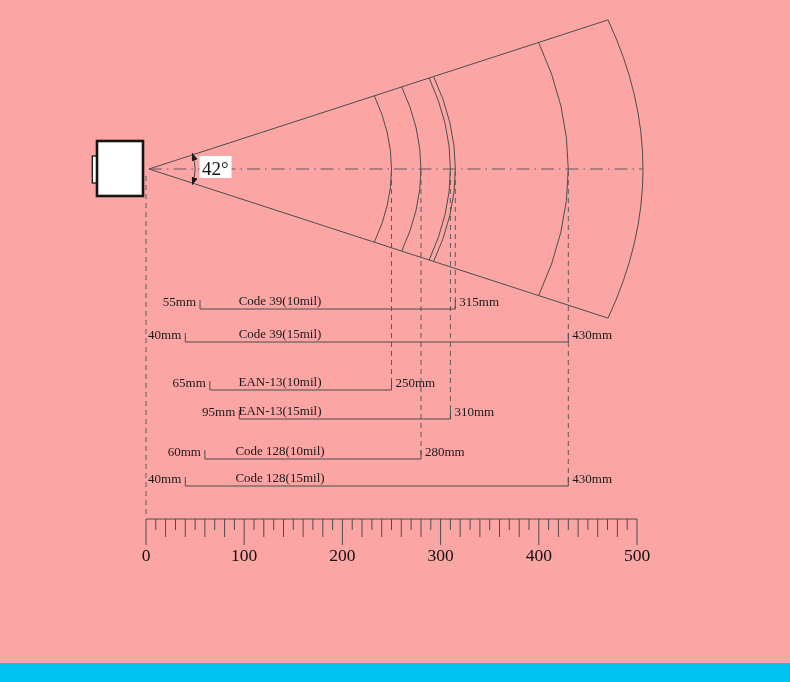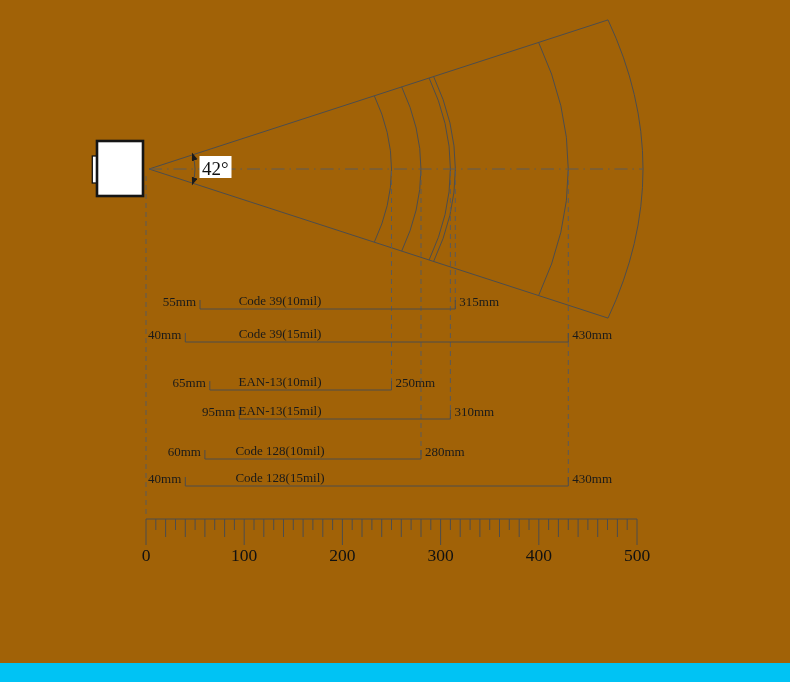--- a/index.html
+++ b/index.html
@@ -1,16 +1,16 @@
 <!DOCTYPE html>
 <html><head>
 <meta charset="utf-8">
 <style>
   html,body{margin:0;padding:0;background:#fff;}
-  .canvas{position:relative;width:790px;height:682px;background:#a16207;overflow:hidden;
+  .canvas{position:relative;width:790px;height:682px;background:#fca5a5;overflow:hidden;
           font-family:"Liberation Serif",serif;}
   svg{position:absolute;left:0;top:0;}
   .thin{stroke:#4d4d4d;stroke-width:1;fill:none;}
   .thin2{stroke:#4d4d4d;stroke-width:1;}
   .dash{stroke:#5a5a5a;stroke-width:1;stroke-dasharray:5 4;}
   .dashdot{stroke:#5a5a5a;stroke-width:1;stroke-dasharray:13 5 1.5 5;fill:none;}
   .lbl{font:13px "Liberation Serif",serif;fill:#1a1a1a;}
   .num{font:17.5px "Liberation Serif",serif;fill:#111;}
   .deg{font:19px "Liberation Serif",serif;fill:#111;}
   .scan{fill:#fff;stroke:#151515;}

